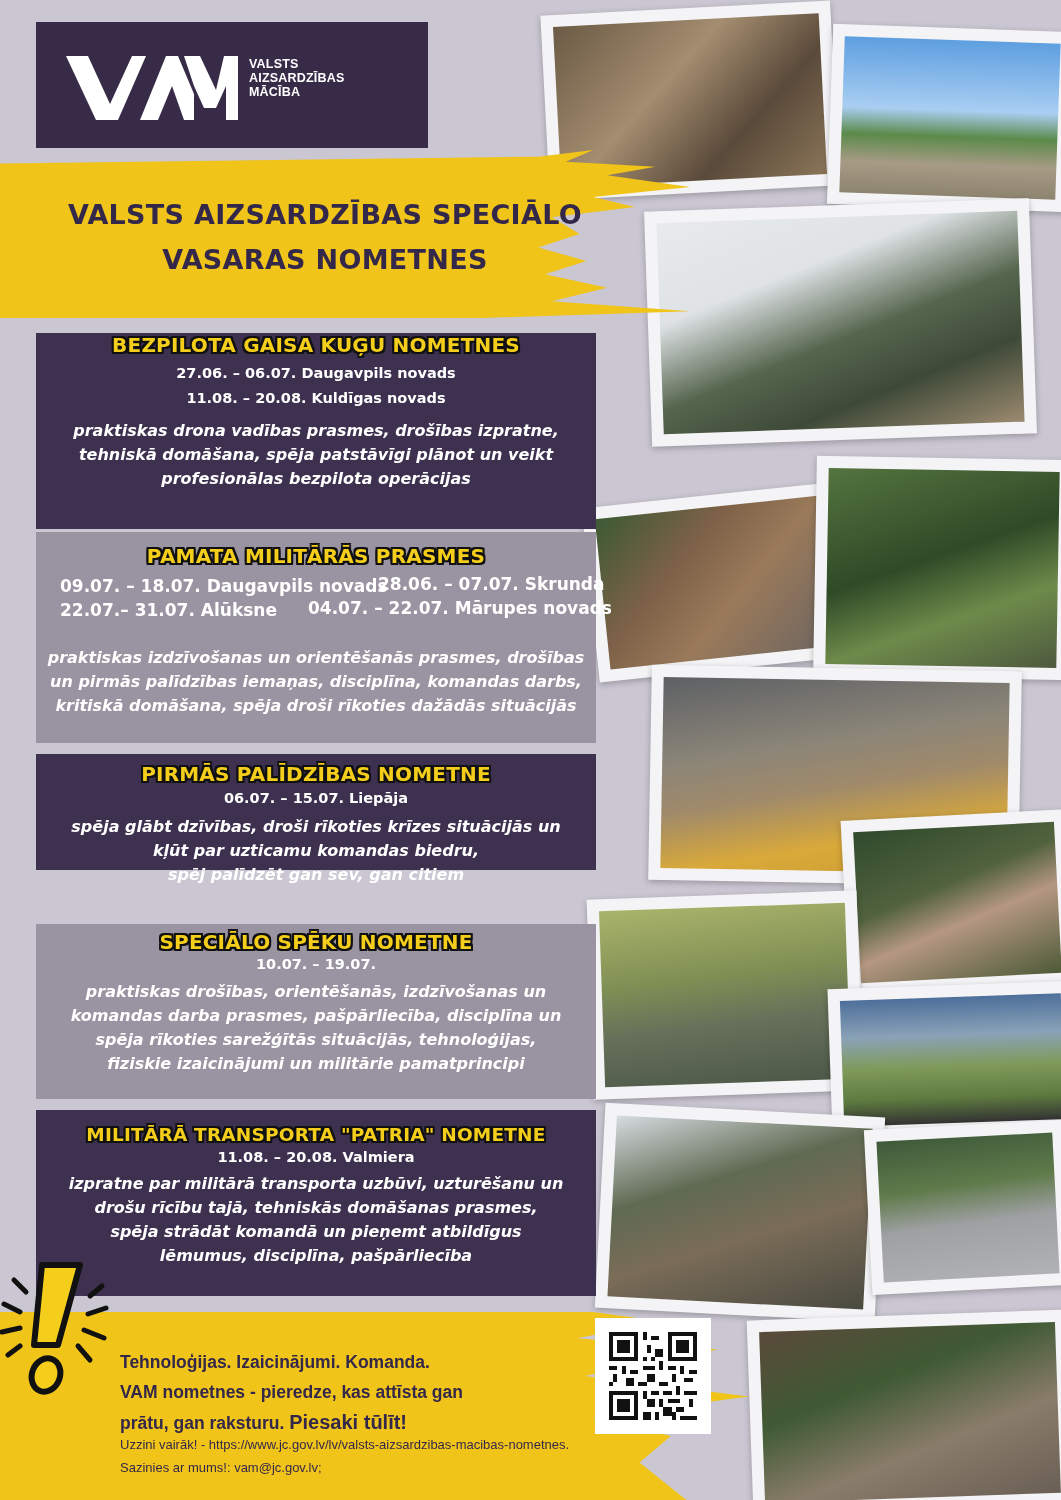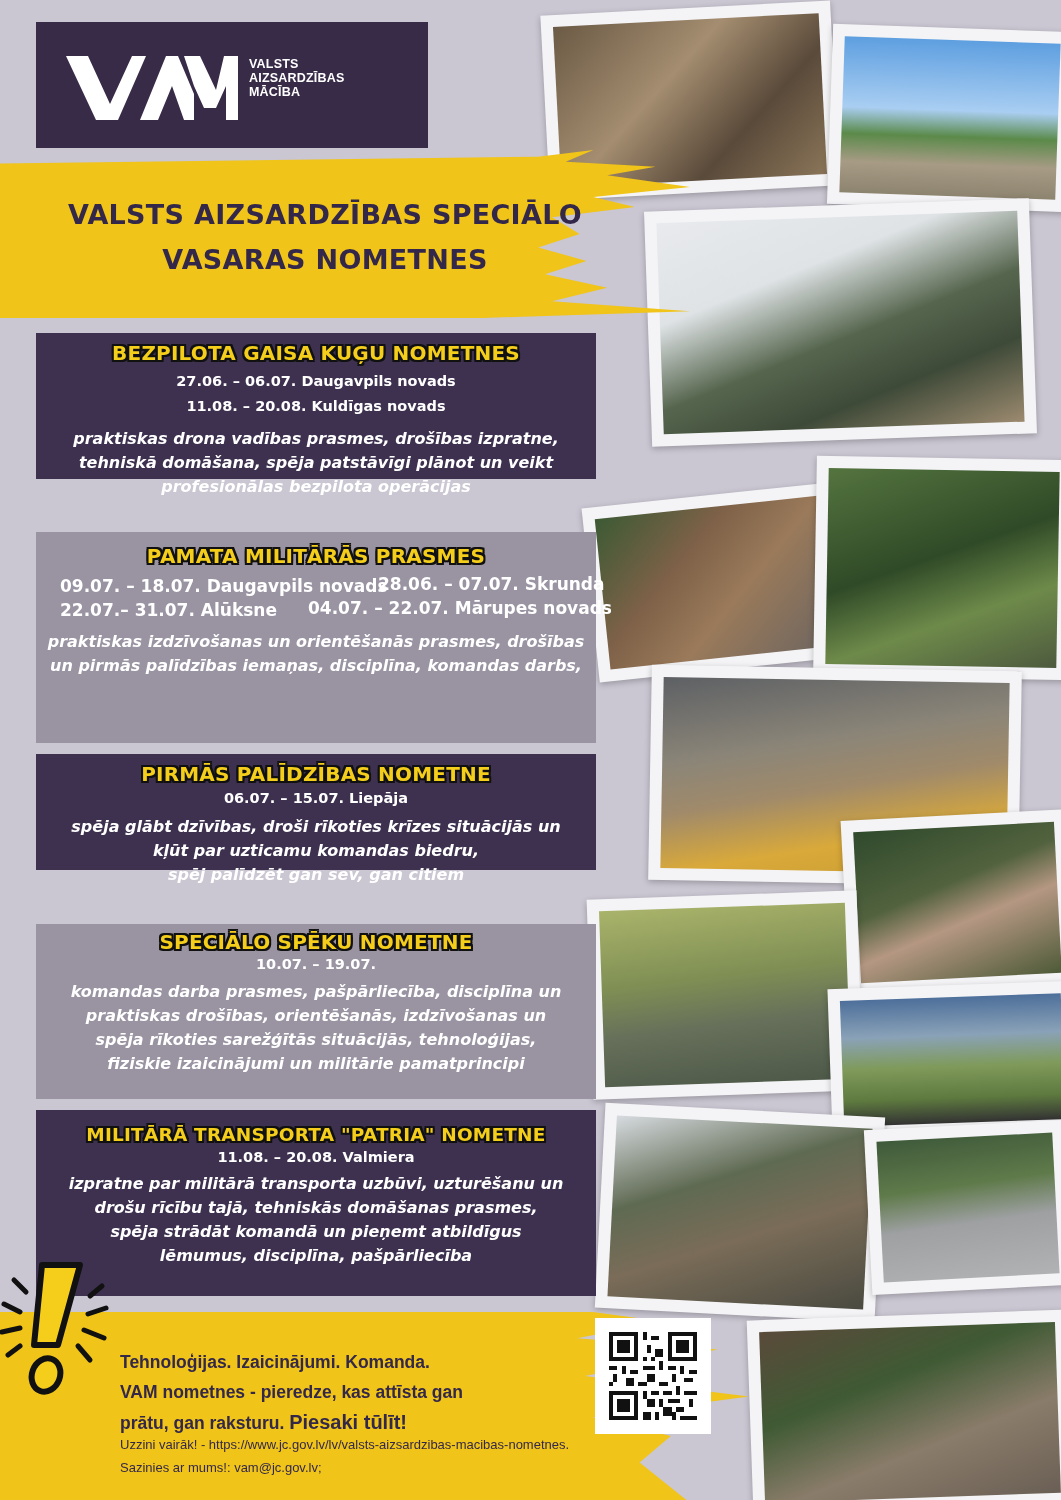--- a/index.html
+++ b/index.html
@@ -127,44 +127,45 @@
 <div class="photo" style="left:750px;top:1315px;width:320px;height:195px;transform:rotate(-2deg);">
   <div class="img" style="background:linear-gradient(160deg,#5a4a3a 0%,#3f5a34 35%,#8a7c6a 65%,#6a5f55 100%);"></div>
 </div>
 
 <div class="title-band"></div>
 <div class="main-title">
   <div>VALSTS AIZSARDZĪBAS SPECIĀLO</div>
   <div>VASARAS NOMETNES</div>
 </div>
 
-<div class="camp dark" style="top:333px;height:146px;padding-top:8px;">
+<div class="camp dark" style="top:333px;height:196px;">
   <div class="camp-title">BEZPILOTA GAISA KUĢU NOMETNES</div>
   <div class="dates" style="margin-top:4px;">
     <div>27.06. – 06.07. Daugavpils novads</div>
     <div>11.08. – 20.08. Kuldīgas novads</div>
   </div>
   <div class="desc" style="margin-top:8px;">
     <div>praktiskas drona vadības prasmes, drošības izpratne,</div>
     <div>tehniskā domāšana, spēja patstāvīgi plānot un veikt</div>
     <div>profesionālas bezpilota operācijas</div>
   </div>
 </div>
 
 <div class="camp light" style="top:532px;height:211px;padding-top:12px;">
   <div class="camp-title">PAMATA MILITĀRĀS PRASMES</div>
   <div class="dates-grid" style="margin-top:6px;">
     <span style="left:24px;top:2px;">09.07. – 18.07. Daugavpils novads</span>
     <span style="left:342px;top:0;">28.06. – 07.07. Skrunda</span>
     <span style="left:24px;top:26px;">22.07.–  31.07. Alūksne</span>
     <span style="left:272px;top:24px;">04.07. – 22.07. Mārupes novads</span>
   </div>
-  <div class="desc" style="margin-top:6px;">
+  <div class="desc" style="margin-top:22px;">
     <div>praktiskas izdzīvošanas un orientēšanās prasmes, drošības</div>
     <div>un pirmās palīdzības iemaņas, disciplīna, komandas darbs,</div>
+    <div>kritiskā domāšana, spēja droši rīkoties dažādās situācijās</div>
   </div>
 </div>
 
 <div class="camp dark" style="top:754px;height:116px;padding-top:8px;">
   <div class="camp-title">PIRMĀS PALĪDZĪBAS NOMETNE</div>
   <div class="dates">
     <div>06.07. – 15.07. Liepāja</div>
   </div>
   <div class="desc" style="margin-top:4px;">
     <div>spēja glābt dzīvības, droši rīkoties krīzes situācijās un</div>
@@ -172,22 +173,22 @@
     <div>spēj palīdzēt gan sev, gan citiem</div>
   </div>
 </div>
 
 <div class="camp light" style="top:924px;height:175px;padding-top:6px;">
   <div class="camp-title">SPECIĀLO SPĒKU NOMETNE</div>
   <div class="dates" style="line-height:20px;">
     <div>10.07. – 19.07.</div>
   </div>
   <div class="desc" style="margin-top:6px;">
+    <div>praktiskas drošības, orientēšanās, izdzīvošanas un</div>
     <div>komandas darba prasmes,  pašpārliecība, disciplīna un</div>
-    <div>praktiskas drošības, orientēšanās, izdzīvošanas un</div>
     <div>spēja rīkoties sarežģītās situācijās, tehnoloģijas,</div>
     <div>fiziskie izaicinājumi un militārie pamatprincipi</div>
   </div>
 </div>
 
 <div class="camp dark" style="top:1110px;height:186px;padding-top:14px;">
   <div class="camp-title" style="font-size:18.5px;">MILITĀRĀ TRANSPORTA "PATRIA" NOMETNE</div>
   <div class="dates">
     <div>11.08. – 20.08. Valmiera</div>
   </div>

